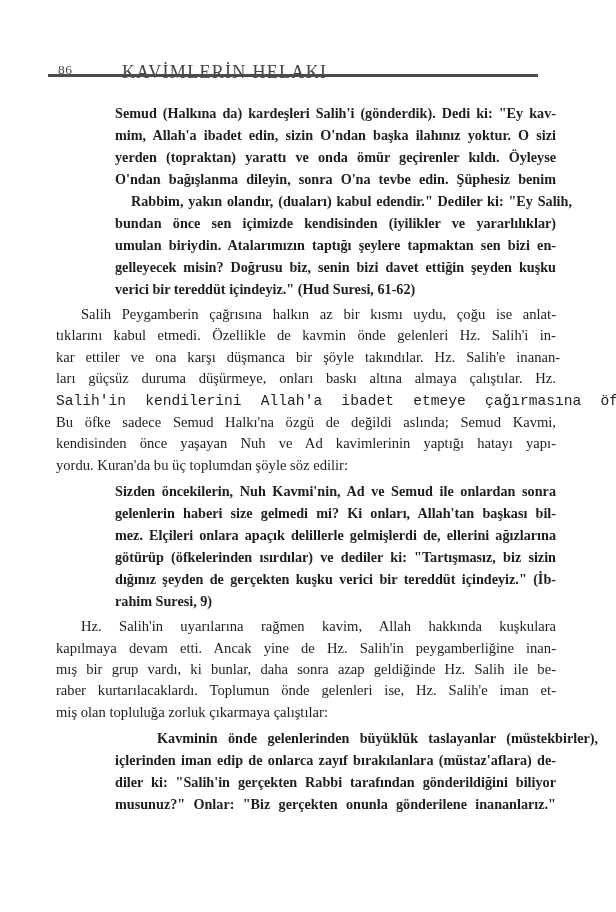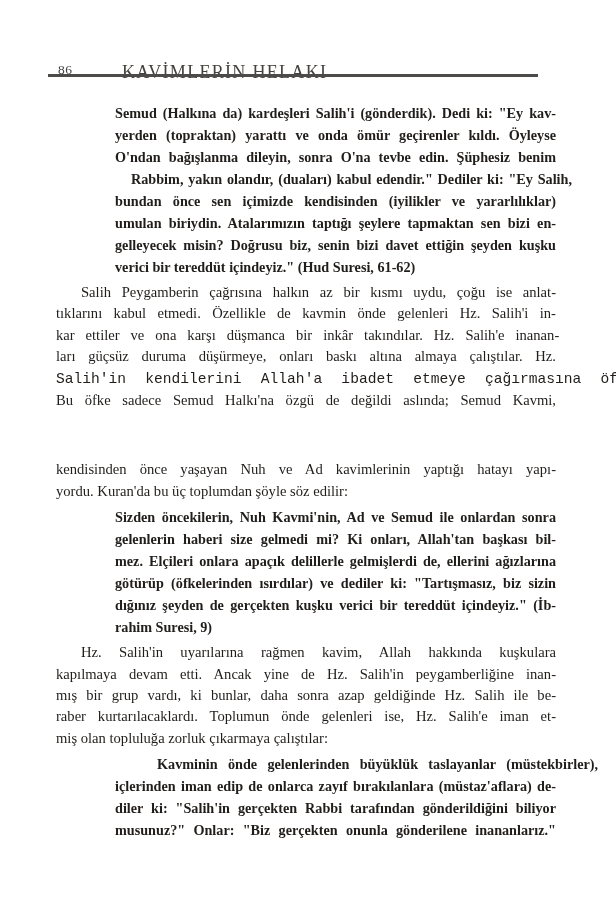--- a/index.html
+++ b/index.html
@@ -32,36 +32,37 @@
 
 <div class="page">
   <div class="header">
     <span class="page-number">86</span>
     <span class="header-title">KAVİMLERİN HELAKI</span>
   </div>
   <div class="rule"></div>
   <div class="content">
       <div class="block quote">
         <div class="line"><span style="word-spacing: 2.48958px;">Semud (Halkına da) kardeşleri Salih'i (gönderdik). Dedi ki: "Ey kav-</span></div>
+        <div class="line"><span style="word-spacing: 3.58906px;">mim, Allah'a ibadet edin, sizin O'ndan başka ilahınız yoktur. O sizi</span></div>
         <div class="line"><span style="word-spacing: 5.62109px;">yerden (topraktan) yarattı ve onda ömür geçirenler kıldı. Öyleyse</span></div>
         <div class="line"><span style="word-spacing: 4.4707px;">O'ndan bağışlanma dileyin, sonra O'na tevbe edin. Şüphesiz benim</span></div>
         <div class="line"><span style="word-spacing: 1.27431px; margin-left: 16px;">Rabbim, yakın olandır, (duaları) kabul edendir." Dediler ki: "Ey Salih,</span></div>
         <div class="line"><span style="word-spacing: 7.68973px;">bundan önce sen içimizde kendisinden (iyilikler ve yararlılıklar)</span></div>
         <div class="line"><span style="word-spacing: 3.67578px;">umulan biriydin. Atalarımızın taptığı şeylere tapmaktan sen bizi en-</span></div>
         <div class="line"><span style="word-spacing: 3.36806px;">gelleyecek misin? Doğrusu biz, senin bizi davet ettiğin şeyden kuşku</span></div>
         <div class="line end"><span>verici bir tereddüt içindeyiz." (Hud Suresi, 61-62)</span></div>
       </div>
       <div class="block paragraph">
         <div class="line"><span style="word-spacing: 7.01094px;">Salih Peygamberin çağrısına halkın az bir kısmı uydu, çoğu ise anlat-</span></div>
         <div class="line"><span style="word-spacing: 7.75px;">tıklarını kabul etmedi. Özellikle de kavmin önde gelenleri Hz. Salih'i in-</span></div>
-        <div class="line"><span style="word-spacing: 7.30682px;">kar ettiler ve ona karşı düşmanca bir inkâr takındılar. Hz. Salih'e inanan-</span></div>
+        <div class="line"><span style="word-spacing: 7.30682px;">kar ettiler ve ona karşı düşmanca bir şöyle takındılar. Hz. Salih'e inanan-</span></div>
         <div class="line"><span style="word-spacing: 9.08681px;">ları güçsüz duruma düşürmeye, onları baskı altına almaya çalıştılar. Hz.</span></div>
         <div class="line"><span style="word-spacing: 10.4665px; font-family: Liberation Mono, monospace;">Salih'in kendilerini Allah'a ibadet etmeye çağırmasına öfke duyuyorlardı.</span></div>
         <div class="line"><span style="word-spacing: 8.03281px;">Bu öfke sadece Semud Halkı'na özgü de değildi aslında; Semud Kavmi,</span></div>
-        <div class="line"><span style="word-spacing: 9.48785px; margin-top: 48px;">kendisinden önce yaşayan Nuh ve Ad kavimlerinin yaptığı hatayı yapı-</span></div>
+        <div class="line"><span style="word-spacing: 9.48785px;">kendisinden önce yaşayan Nuh ve Ad kavimlerinin yaptığı hatayı yapı-</span></div>
         <div class="line end"><span>yordu. Kuran'da bu üç toplumdan şöyle söz edilir:</span></div>
       </div>
       <div class="block quote">
         <div class="line"><span style="word-spacing: 3.05729px;">Sizden öncekilerin, Nuh Kavmi'nin, Ad ve Semud ile onlardan sonra</span></div>
         <div class="line"><span style="word-spacing: 4.59549px;">gelenlerin haberi size gelmedi mi? Ki onları, Allah'tan başkası bil-</span></div>
         <div class="line"><span style="word-spacing: 2.52344px;">mez. Elçileri onlara apaçık delillerle gelmişlerdi de, ellerini ağızlarına</span></div>
         <div class="line"><span style="word-spacing: 3.64648px;">götürüp (öfkelerinden ısırdılar) ve dediler ki: "Tartışmasız, biz sizin</span></div>
         <div class="line"><span style="word-spacing: 2.81771px;">dığınız şeyden de gerçekten kuşku verici bir tereddüt içindeyiz." (İb-</span></div>
         <div class="line end"><span>rahim Suresi, 9)</span></div>
       </div>

